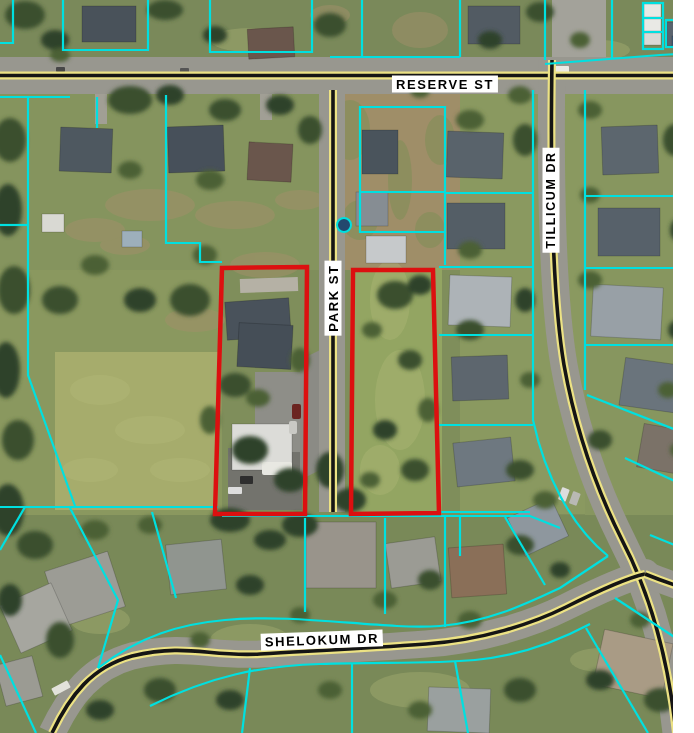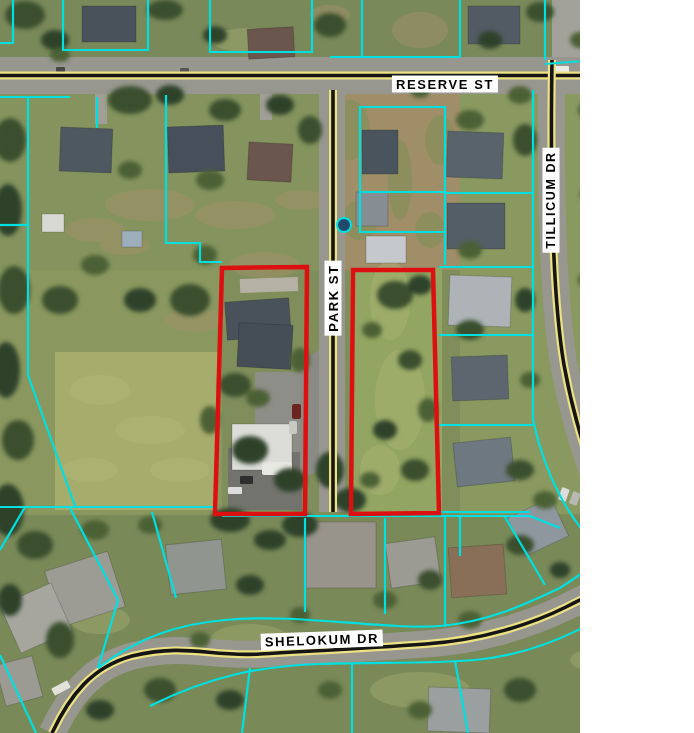--- a/index.html
+++ b/index.html
@@ -1,17 +1,17 @@
 <!DOCTYPE html>
 <html style="--parcel-line: #00e0e0; --highlight-outline: #dc1010; --road-paint-yellow: #ece284; --road-paint-black: #151515; --road-surface: #98978f; --label-background: #ffffff; --label-text: #000000;"><head>
 <meta charset="utf-8">
 <style>
   html,body{margin:0;padding:0;background:#ffffff;}
   .stage{
-    position:relative;width:580px;height:733px;overflow:hidden;
+    position:relative;width:673px;height:733px;overflow:hidden;
     font-family:"Liberation Sans",sans-serif;
     background:#7dd3fc;
   }
   .stage svg{position:absolute;left:0;top:0;display:block;}
   
   .cy{fill:none;stroke:var(--parcel-line,#00e0e0);stroke-width:2.2;stroke-linejoin:miter;}
   .red{fill:none;stroke:var(--highlight-outline,#dc1010);stroke-width:4.5;stroke-linejoin:miter;}
   .py{fill:none;stroke:var(--road-paint-yellow,#ece284);stroke-width:8;}
   .pb{fill:none;stroke:var(--road-paint-black,#151515);stroke-width:3.6;}
   .asph{fill:none;stroke:var(--road-surface,#98978f);}

